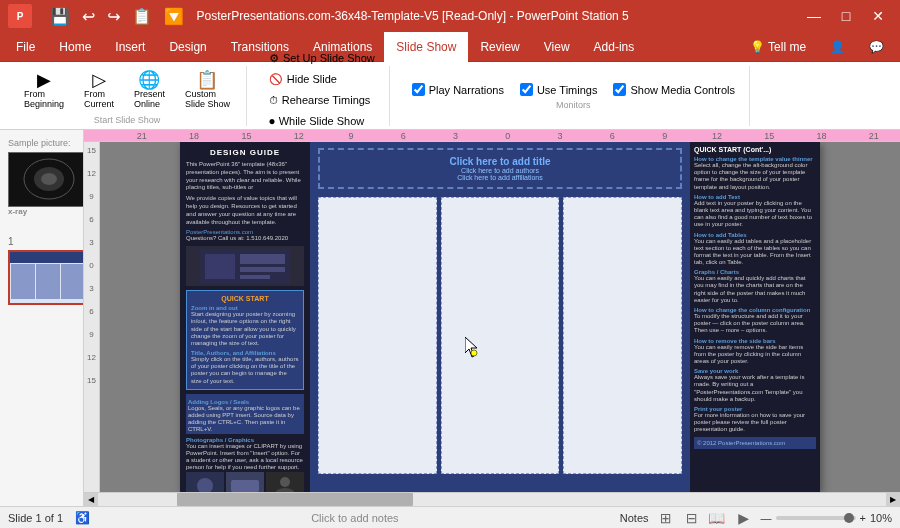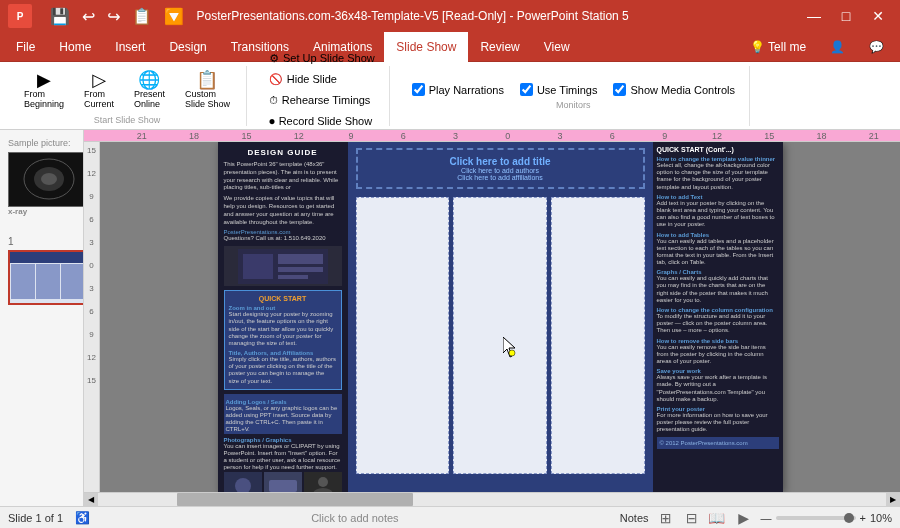--- a/index.html
+++ b/index.html
@@ -145,21 +145,21 @@
     #slide-canvas {
       flex: 1;
       display: flex;
       align-items: center;
       justify-content: center;
       overflow: auto;
       position: relative;
     }
 
     .slide-container {
-      width: 565px;
+      width: 640px;
       height: 350px;
       background: white;
       position: relative;
       box-shadow: 2px 2px 8px rgba(0,0,0,0.4);
       padding-left: 20px;
     }
 
     
     .design-guide {
       position: absolute;
@@ -331,20 +331,21 @@
 <div id="ribbon">
   <div class="ribbon-tab">File</div>
   <div class="ribbon-tab">Home</div>
   <div class="ribbon-tab">Insert</div>
   <div class="ribbon-tab">Design</div>
   <div class="ribbon-tab">Transitions</div>
   <div class="ribbon-tab">Animations</div>
   <div class="ribbon-tab active">Slide Show</div>
   <div class="ribbon-tab">Review</div>
   <div class="ribbon-tab">View</div>
+  <div class="ribbon-tab">Add-ins</div>
   <div class="ribbon-tab" style="margin-left:auto;">💡 Tell me</div>
   <div class="ribbon-tab">👤</div>
   <div class="ribbon-tab">💬</div>
 </div>
 
 <div id="ribbon-content">
   <div class="ribbon-group">
     <div style="display:flex; gap:4px;">
       <div class="ribbon-btn-large">
         <span class="ribbon-icon">▶</span>
@@ -374,21 +375,21 @@
       <div class="ribbon-btn-small">
         <span>🚫</span>
         <span>Hide Slide</span>
       </div>
       <div class="ribbon-btn-small">
         <span>⏱</span>
         <span>Rehearse Timings</span>
       </div>
       <div class="ribbon-btn-small">
         <span>⏺</span>
-        <span>Record Slide Show</span>
+        <span>While Slide Show</span>
       </div>
     </div>
     <span style="font-size:9px;color:#999;margin-top:2px;">Set Up</span>
   </div>
   <div class="ribbon-group">
     <div style="display:flex; gap:4px; flex-direction:row;">
       <div class="ribbon-btn-small">
         <input type="checkbox" checked="" style=""> Play Narrations
       </div>
       <div class="ribbon-btn-small">

